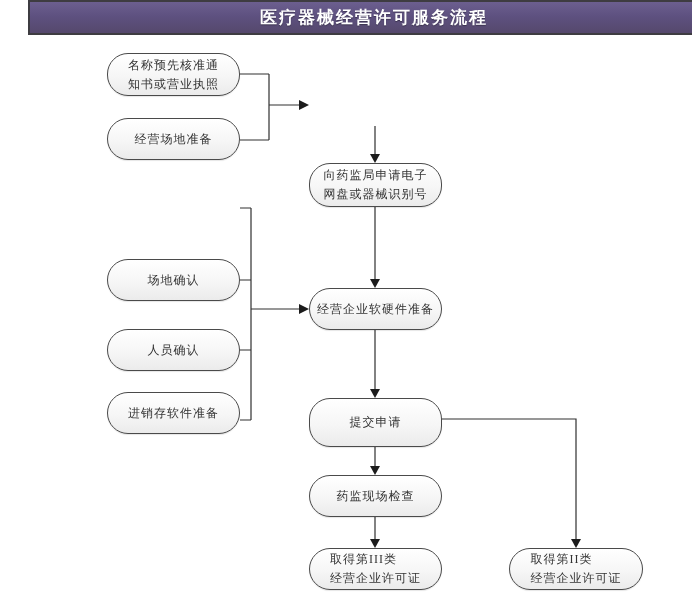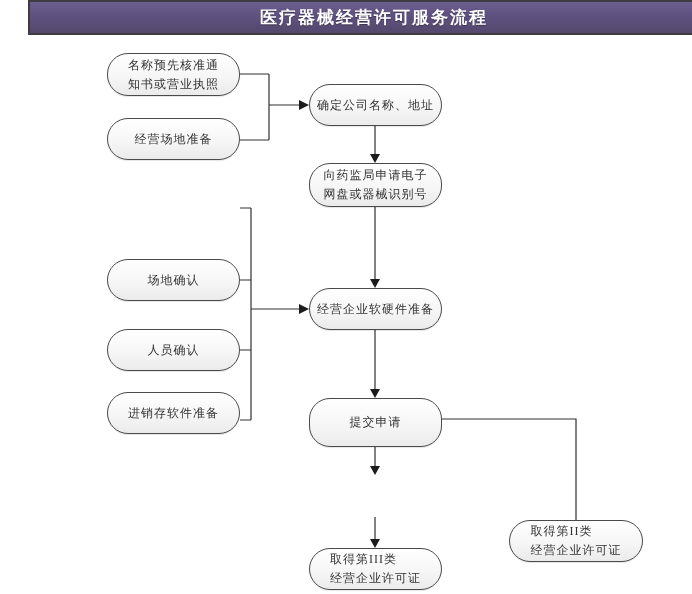--- a/index.html
+++ b/index.html
@@ -53,21 +53,21 @@
   .n-personnel-confirm    { left: 79px;  top: 187px; width: 133px; height: 42px; }
   .n-premises-confirm     { left: 79px;  top: 259px; width: 133px; height: 42px; }
   .n-documents-prepare    { left: 79px;  top: 329px; width: 133px; height: 42px; }
   .n-inventory-software   { left: 79px;  top: 392px; width: 133px; height: 42px; }
   .n-company-name-address { left: 281px; top: 84px;  width: 133px; height: 42px; }
   .n-apply-id             { left: 281px; top: 163px; width: 133px; height: 44px; }
   .n-hardware-software    { left: 281px; top: 288px; width: 133px; height: 42px; }
   .n-submit-application   { left: 281px; top: 398px; width: 133px; height: 49px; }
   .n-onsite-inspection    { left: 281px; top: 475px; width: 133px; height: 42px; }
   .n-class3-license       { left: 281px; top: 548px; width: 133px; height: 42px; }
-  .n-class2-license       { left: 481px; top: 520px; width: 134px; height: 42px; }
+  .n-class2-license       { left: 481px; top: 548px; width: 134px; height: 42px; }
 </style>
 </head>
 <body>
 
 <div id="canvas">
 
   <div id="header">
     <span class="title">医疗器械经营许可服务流程</span>
   </div>
 
@@ -93,23 +93,23 @@
       <polygon points="548,548 543,539 553,539"></polygon>
     </g>
   </svg>
 
   <div class="node n-name-preapproval">名称预先核准通
 知书或营业执照</div>
   <div class="node n-site-preparation">经营场地准备</div>
   <div class="node n-premises-confirm">场地确认</div>
   <div class="node n-documents-prepare">人员确认</div>
   <div class="node n-inventory-software">进销存软件准备</div>
-  <div class="node n-company-name-address">确定公司名称、地址</div>
   <div class="node n-apply-id">向药监局申请电子
 网盘或器械识别号</div>
   <div class="node n-hardware-software">经营企业软硬件准备</div>
   <div class="node n-submit-application">提交申请</div>
+  <div class="node n-onsite-inspection">药监现场检查</div>
   <div class="node n-class3-license">取得第III类
 经营企业许可证</div>
   <div class="node n-class2-license">取得第II类
 经营企业许可证</div>
 
 </div>
 
 </body></html>

